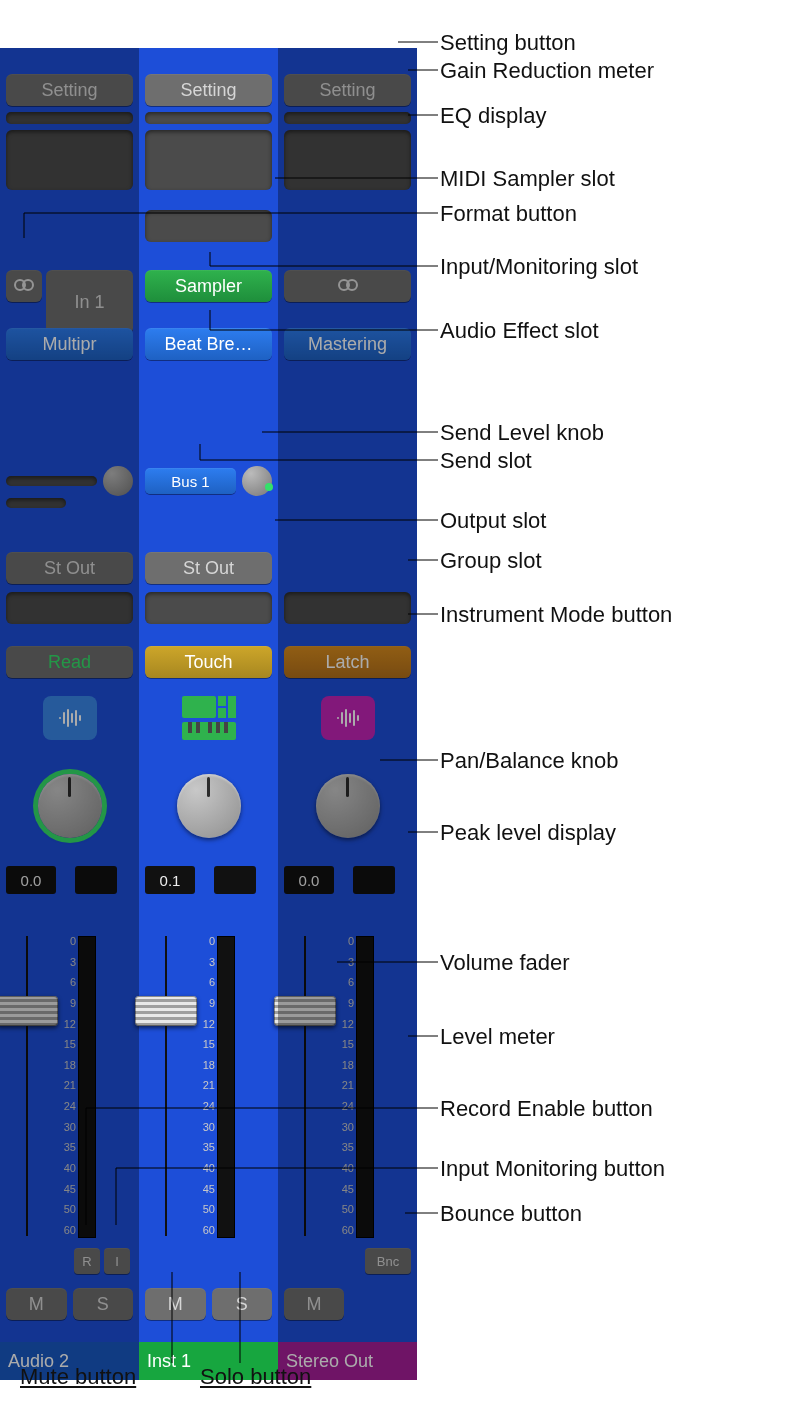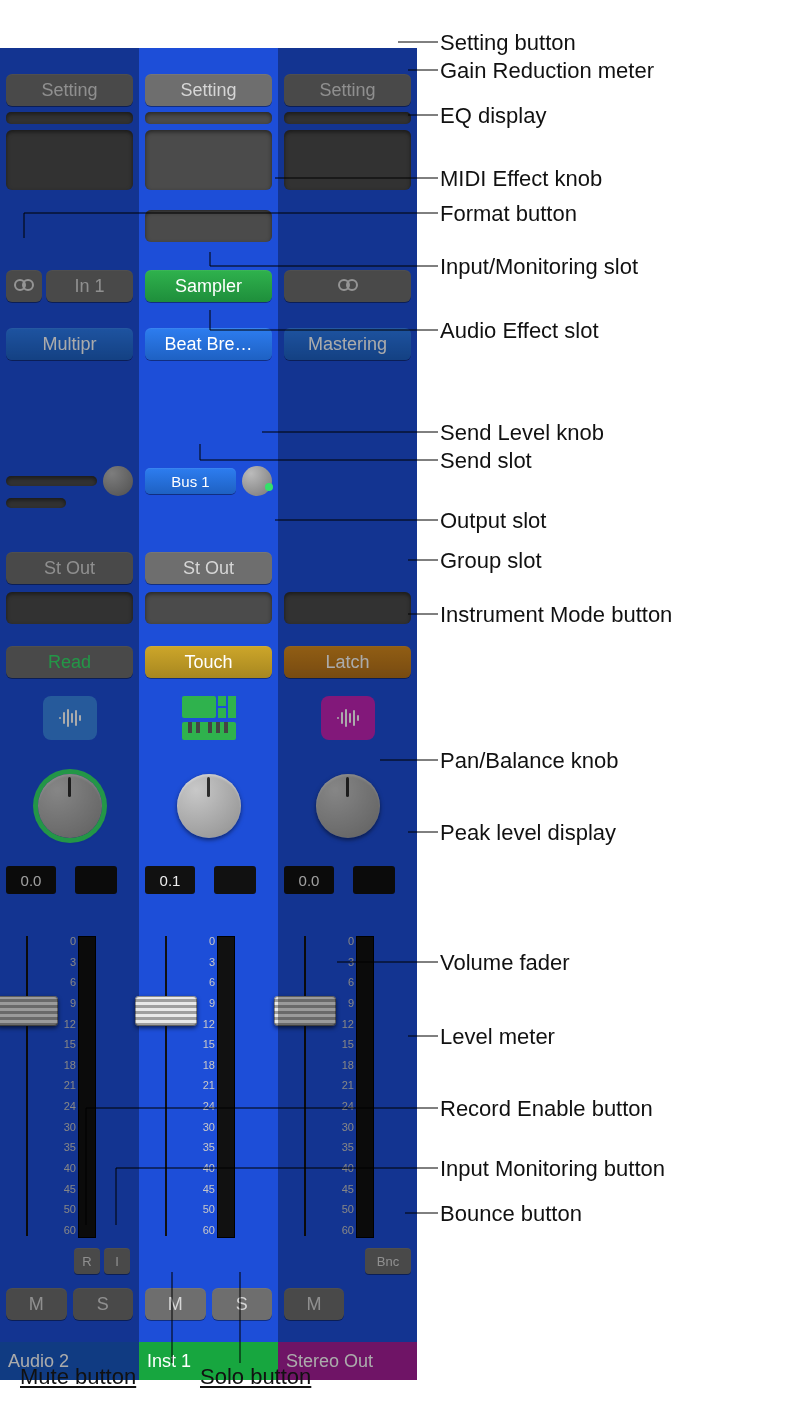--- a/index.html
+++ b/index.html
@@ -40,21 +40,21 @@
 .scale{position:relative;width:26px;height:100%;display:flex;flex-direction:column;justify-content:space-between;}
 .scale span{font-size:11px;color:#c8c8c8;text-align:right;line-height:1;}
 .level{width:16px;height:100%;background:#111;border:1px solid #000;}
 .callouts{position:absolute;left:440px;top:0;width:340px;}
 .callouts div{position:absolute;left:0;font-size:22px;color:#111;white-space:nowrap;}
 .ri-row{position:absolute;left:74px;top:1200px;display:flex;gap:4px;}
 .ri-row .btn{width:26px;}
 svg.leader{position:absolute;top:0;left:0;pointer-events:none;}
 .format-in{display:flex;gap:4px;}
 .format-in .fmt{width:36px;}
-.format-in .inp{flex:1;padding:0 4px;}
+.format-in .inp{flex:1;padding:16px 4px;}
 .send-row{display:flex;align-items:center;gap:6px;}
 .send-row .slot{flex:1;}
 .send-knob{width:30px;height:30px;border-radius:50%;background:radial-gradient(circle at 30% 25%,#bbb,#777);position:relative;}
 .send-knob.active::after{content:"";position:absolute;right:-1px;bottom:5px;width:8px;height:8px;border-radius:50%;background:#35e06a;}
 .inst-icons svg{display:block;}
 .bottom-labels{position:absolute;top:1350px;left:0;width:420px;}
 .bottom-labels div{position:absolute;font-size:22px;color:#111;text-decoration:underline;}
 </style>
 </head>
 <body>
@@ -352,21 +352,21 @@
    <path d="M405,1213 L438,1213"></path>
    <path d="M172,1272 L172,1363"></path>
    <path d="M240,1272 L240,1363"></path>
   </g>
  </svg>
 
  <div class="callouts">
   <div style="top:30px">Setting button</div>
   <div style="top:58px">Gain Reduction meter</div>
   <div style="top:103px">EQ display</div>
-  <div style="top:166px">MIDI Effect knob</div>
+  <div style="top:166px">MIDI Sampler slot</div>
   <div style="top:201px">Format button</div>
   <div style="top:254px">Input/Monitoring slot</div>
   <div style="top:318px">Audio Effect slot</div>
   <div style="top:420px">Send Level knob</div>
   <div style="top:448px">Send slot</div>
   <div style="top:508px">Output slot</div>
   <div style="top:548px">Group slot</div>
   <div style="top:602px">Instrument Mode button</div>
   <div style="top:748px">Pan/Balance knob</div>
   <div style="top:820px">Peak level display</div>

